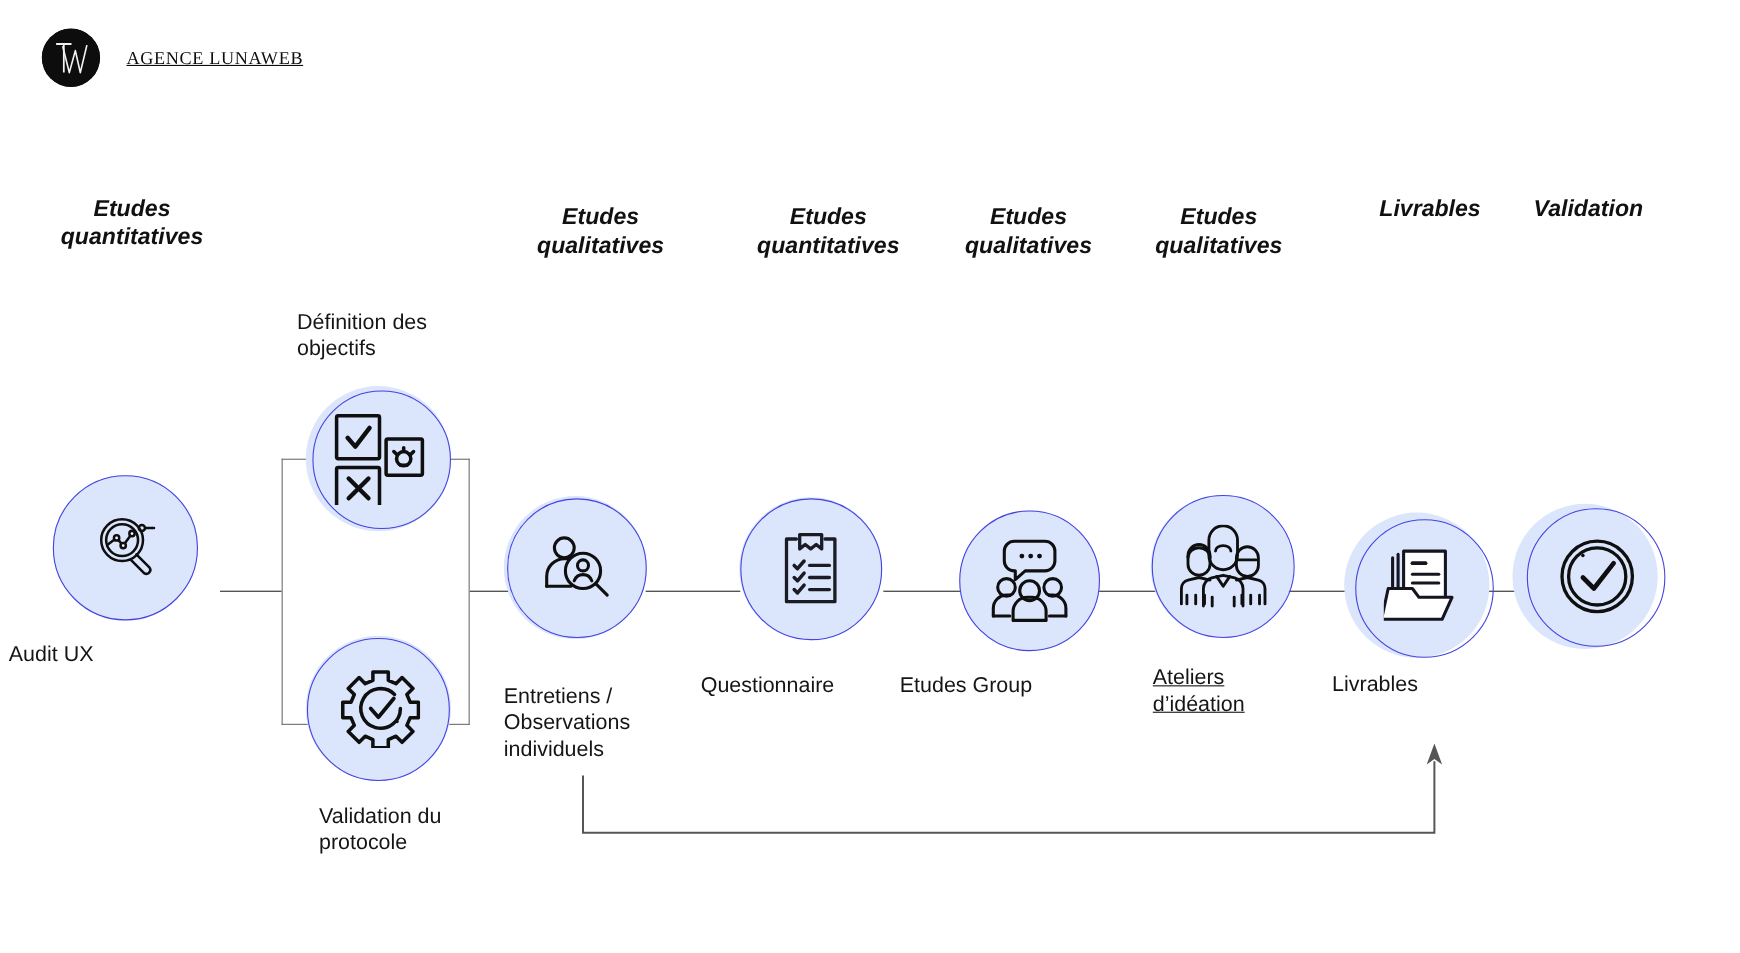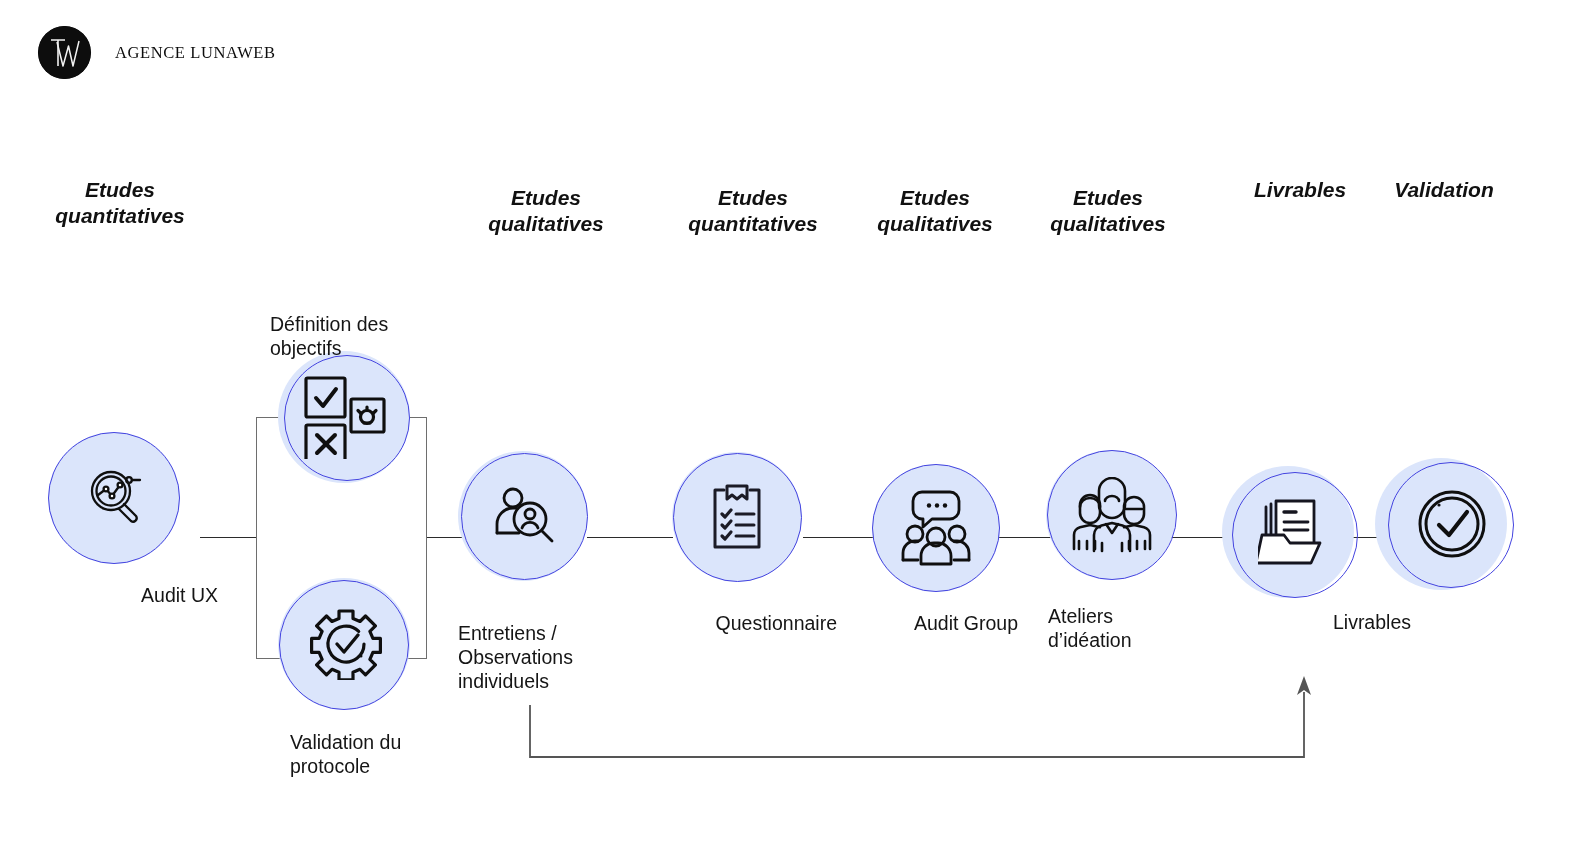--- a/index.html
+++ b/index.html
@@ -34,20 +34,21 @@
     position: relative;
     overflow: hidden;
   }
   .brand-mark svg { display: block; }
   .brand-name {
     font-family: "Liberation Serif", serif;
     font-size: 16.5px;
     letter-spacing: 0.6px;
     color: #0d0d0d;
     white-space: nowrap;
+    text-decoration: underline;
   }
 
   
   .phase {
     position: absolute;
     font-weight: bold;
     font-size: 21px;
     line-height: 26px;
     text-align: center;
     color: #111111;
@@ -77,21 +78,21 @@
   }
 
   
   .label {
     position: absolute;
     font-size: 19.5px;
     line-height: 24px;
     color: #151515;
     white-space: pre-line;
   }
-  .label.center { text-align: right; }
+  .label.center { text-align: left; }
   .label.left   { text-align: left; }
 
   
   .hline {
     position: absolute;
     height: 0;
     border-top: 1.7px solid #2b2b2b;
   }
   .bracket {
     position: absolute;
@@ -179,21 +180,21 @@
         <line x1="19" y1="62" x2="37" y2="80" stroke-width="4"></line>
         <line x1="37" y1="62" x2="19" y2="80" stroke-width="4"></line>
         <rect x="53" y="26" width="33" height="33" rx="1.5"></rect>
         <circle cx="69" cy="44" r="6.5"></circle>
         <path d="M69 37.5 L69 34"></path>
         <path d="M62.5 40 L60 37.5"></path>
         <path d="M75.5 40 L78 37.5"></path>
         <path d="M66 50 L72 50"></path>
       </g>
     </svg>
-    <div class="label left" style="left:270px; top:281px; width:200px;margin-top:31px;">Définition des
+    <div class="label left" style="left:270px; top:281px; width:200px;">Définition des
 objectifs</div>
   </div>
 
   <div class="node">
     <div class="disc" style="left:278px; top:578px; width:132px; height:132px;"></div>
     <div class="ring" style="left:279px; top:580px; width:130px; height:130px;"></div>
     <svg class="glyph" style="left:310px; top:608px;" width="72" height="72" viewBox="0 0 72 72">
       <g fill="none" stroke="#0f0f0f" stroke-width="3.2" stroke-linecap="round" stroke-linejoin="round">
         <path d="M29 3 h14 v7.5 l7 3 5.5-5.5 9.9 9.9 -5.5 5.5 3 7 h7.5 v14 h-7.5 l-3 7 5.5 5.5 -9.9 9.9 -5.5-5.5 -7 3 v7.5 h-14 v-7.5 l-7-3 -5.5 5.5 -9.9-9.9 5.5-5.5 -3-7 h-7.5 v-14 h7.5 l3-7 -5.5-5.5 9.9-9.9 5.5 5.5 7-3 z"></path>
         <path d="M54 36 a18 18 0 1 1 -5.3 -12.7"></path>
@@ -254,21 +255,21 @@
         <circle cx="15" cy="46" r="8"></circle>
         <path d="M3 72 v-7 a12 12 0 0 1 12 -12 h3"></path>
         <path d="M3 72 h15"></path>
         <circle cx="57" cy="46" r="8"></circle>
         <path d="M69 72 v-7 a12 12 0 0 0 -12 -12 h-3"></path>
         <path d="M69 72 h-15"></path>
         <circle cx="36" cy="49" r="9"></circle>
         <path d="M21 76 v-8 a13 13 0 0 1 13 -13 h4 a13 13 0 0 1 13 13 v8 z"></path>
       </g>
     </svg>
-    <div class="label center" style="left:818px; top:611px; width:200px;">Audit Group</div>
+    <div class="label center" style="left:818px; top:611px; width:200px;">Etudes Group</div>
   </div>
 
   <div class="node">
     <div class="disc" style="left:1046px; top:450px; width:130px; height:130px;"></div>
     <div class="ring" style="left:1047px; top:450px; width:130px; height:130px;"></div>
     <svg class="glyph" style="left:1066px; top:477px;" width="92" height="76" viewBox="0 0 92 76">
       <g fill="none" stroke="#0f0f0f" stroke-width="2.6" stroke-linecap="round" stroke-linejoin="round">
 
         <path d="M14 28 a10 10 0 0 1 20 0 v8 a10 10 0 0 1 -20 0 z"></path>
         <path d="M14 30 a10 9 0 0 1 20 0"></path>
@@ -285,21 +286,21 @@
         <line x1="79" y1="64" x2="79" y2="72"></line>
 
         <path d="M33 14 a13 13 0 0 1 26 0 v14 a13 13 0 0 1 -26 0 z"></path>
         <path d="M39 24 a7 5 0 0 1 14 0"></path>
         <path d="M28 74 v-16 a10 10 0 0 1 7.5 -9.6 L46 46 l10.5 2.4 a10 10 0 0 1 7.5 9.6 v16"></path>
         <path d="M40 47 L46 56 L52 47"></path>
         <line x1="36" y1="66" x2="36" y2="74"></line>
         <line x1="56" y1="66" x2="56" y2="74"></line>
       </g>
     </svg>
-    <div class="label left" style="left:1048px; top:604px; width:200px;">Ateliers
+    <div class="label left" style="left:1048px; top:604px; width:200px;text-decoration:underline;">Ateliers
 d’idéation</div>
   </div>
 
   <div class="node">
     <div class="disc" style="left:1222px; top:466px; width:132px; height:132px;"></div>
     <div class="ring" style="left:1232px; top:472px; width:126px; height:126px;"></div>
     <svg class="glyph" style="left:1258px; top:495px;" width="72" height="72" viewBox="0 0 72 72">
       <g fill="none" stroke="#15151f" stroke-width="2.8" stroke-linecap="round" stroke-linejoin="round">
         <path d="M8 12 v50"></path>
         <path d="M13 9 v50"></path>

